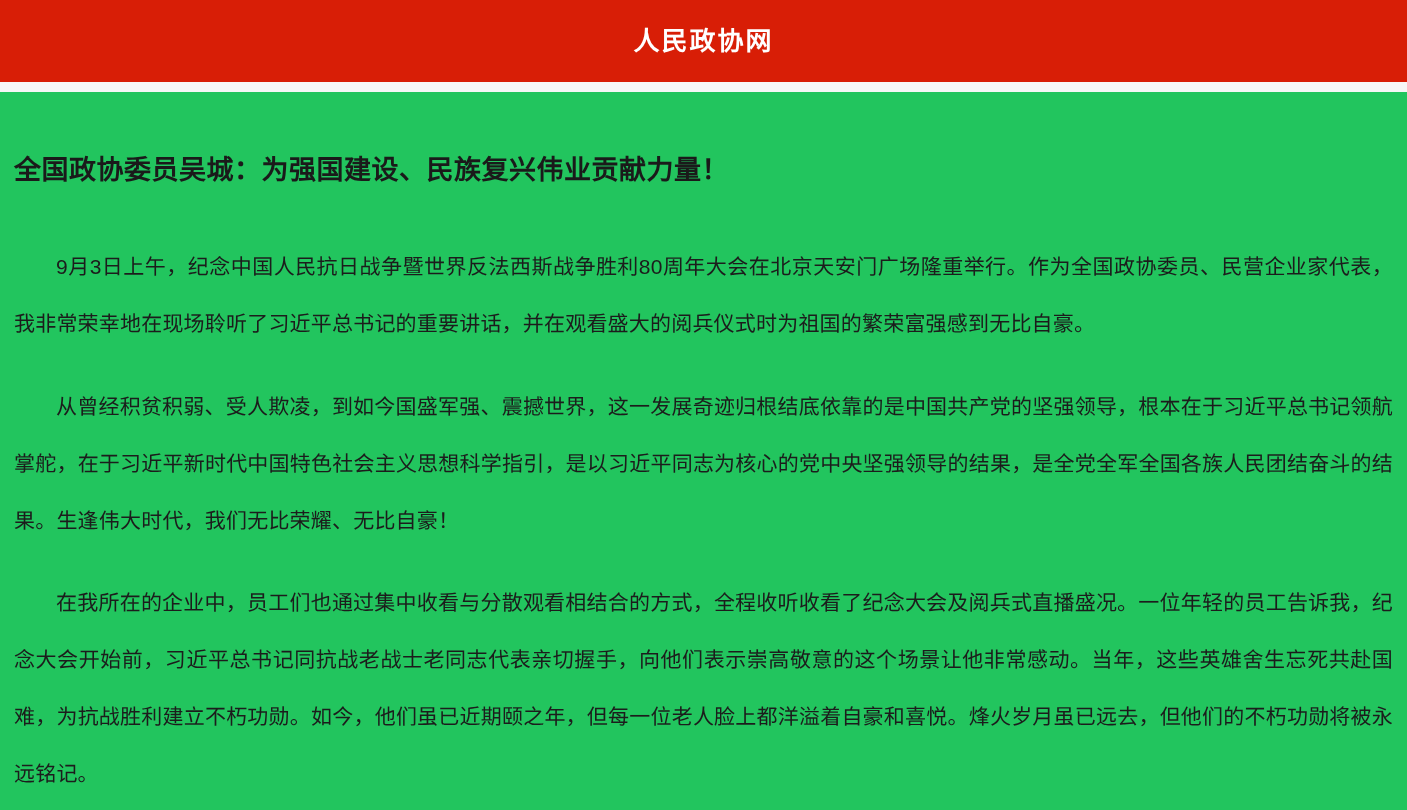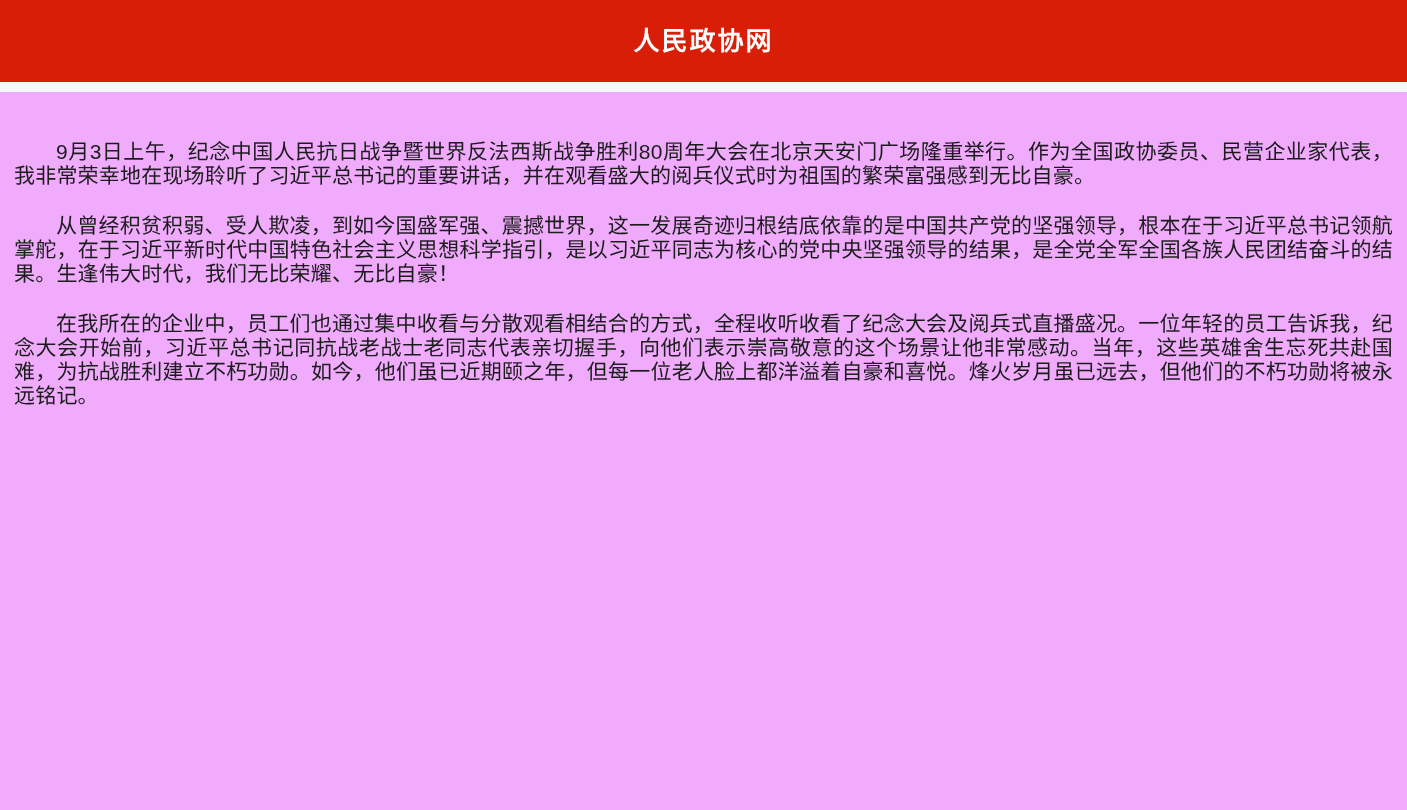--- a/index.html
+++ b/index.html
@@ -11,21 +11,21 @@
     width: 1407px;
     height: 810px;
     background: #ffffff;
     font-family: "Liberation Sans", "DejaVu Sans", sans-serif;
     overflow: hidden;
   }
   .page {
     position: relative;
     width: 1407px;
     height: 810px;
-    background: #f0abfc;
+    background: #22c55e;
     box-sizing: border-box;
   }
   .site-header {
     width: 100%;
     height: 82px;
     background: #d81e06;
     display: flex;
     align-items: center;
     justify-content: center;
     box-sizing: border-box;
@@ -55,21 +55,21 @@
     color: #1a1a1a;
     line-height: 1.4;
     letter-spacing: 0.5px;
   }
   .article-body {
     padding: 48px 4px 0 4px;
   }
   .article-body p {
     margin: 0 0 26px 0;
     font-size: 21px;
-    line-height: 24px;
+    line-height: 57px;
     color: #1c1c1c;
     text-align: justify;
     text-indent: 2em;
     letter-spacing: 0.2px;
   }
   .article-body p:last-child {
     margin-bottom: 0;
     font-family: Liberation Serif, serif;
   }
 </style>
@@ -78,20 +78,21 @@
 
 <div class="page">
 
   <div class="site-header">
     <span class="site-title">人民政协网</span>
   </div>
 
   <div class="header-underline"></div>
 
   <div class="article">
+    <h1 class="article-title">全国政协委员吴城：为强国建设、民族复兴伟业贡献力量！</h1>
 
     <div class="article-body">
       <p>9月3日上午，纪念中国人民抗日战争暨世界反法西斯战争胜利80周年大会在北京天安门广场隆重举行。作为全国政协委员、民营企业家代表，我非常荣幸地在现场聆听了习近平总书记的重要讲话，并在观看盛大的阅兵仪式时为祖国的繁荣富强感到无比自豪。</p>
       <p>从曾经积贫积弱、受人欺凌，到如今国盛军强、震撼世界，这一发展奇迹归根结底依靠的是中国共产党的坚强领导，根本在于习近平总书记领航掌舵，在于习近平新时代中国特色社会主义思想科学指引，是以习近平同志为核心的党中央坚强领导的结果，是全党全军全国各族人民团结奋斗的结果。生逢伟大时代，我们无比荣耀、无比自豪！</p>
       <p>在我所在的企业中，员工们也通过集中收看与分散观看相结合的方式，全程收听收看了纪念大会及阅兵式直播盛况。一位年轻的员工告诉我，纪念大会开始前，习近平总书记同抗战老战士老同志代表亲切握手，向他们表示崇高敬意的这个场景让他非常感动。当年，这些英雄舍生忘死共赴国难，为抗战胜利建立不朽功勋。如今，他们虽已近期颐之年，但每一位老人脸上都洋溢着自豪和喜悦。烽火岁月虽已远去，但他们的不朽功勋将被永远铭记。</p>
     </div>
   </div>
 
 </div>
 

